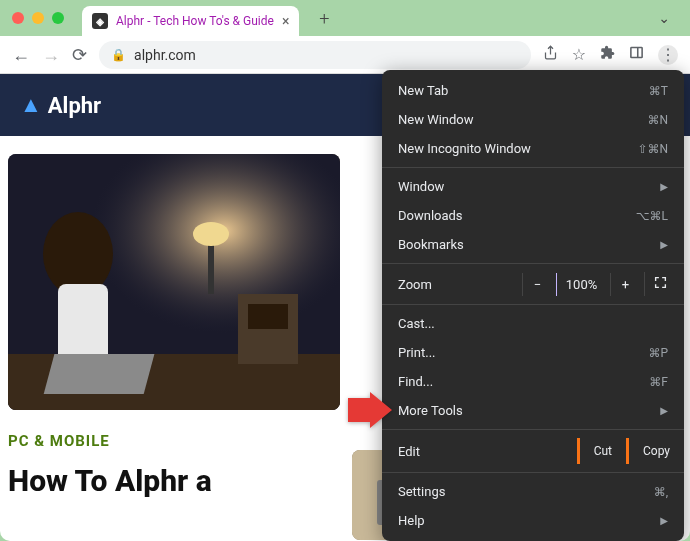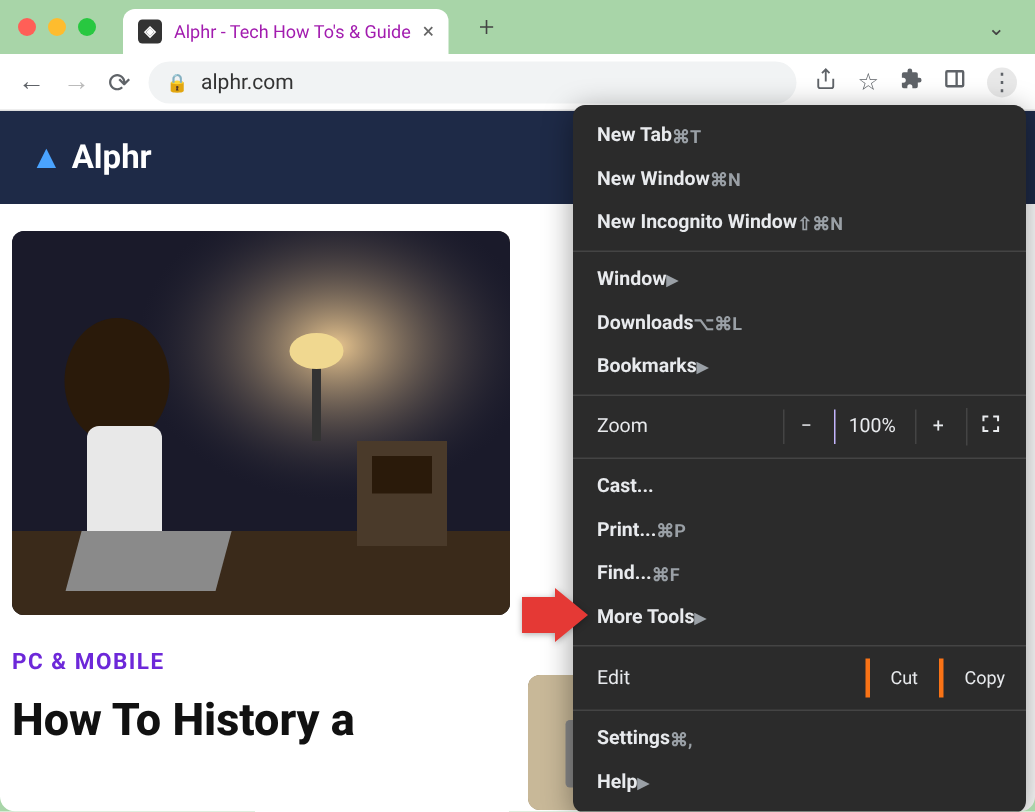--- a/index.html
+++ b/index.html
@@ -24,31 +24,31 @@
 .toolbar-right { display: flex; gap: 14px; align-items: center; }
 .toolbar-icon { color: #5f6368; font-size: 16px; cursor: pointer; }
 .menu-dots { width: 20px; height: 20px; border-radius: 50%; background: rgba(100,100,100,0.15); display: flex; align-items: center; justify-content: center; color: #5f6368; cursor: pointer; }
 .content { position: relative; background: #fff; height: calc(541px - 74px); overflow: hidden; }
 .page-header { background: #1e2a47; height: 62px; display: flex; align-items: center; padding: 0 20px; }
 .logo { color: #fff; font-size: 22px; font-weight: 700; display: flex; align-items: center; gap: 6px; }
 .logo-icon { color: #4aa3ff; font-size: 22px; }
 .main-area { padding: 18px 8px 0 8px; display: flex; gap: 12px; }
 .article-main { flex: 1; }
 .hero-img { width: 332px; height: 256px; border-radius: 8px; background: linear-gradient(135deg, #2a2a3a 0%, #4a3a2a 50%, #6a5a3a 100%); position: relative; overflow: hidden; }
-.category { color: #6d28d9; font-size: 15px; font-weight: 700; letter-spacing: 1px; margin-top: 22px; }
+.category { color: #4d7c0f; font-size: 15px; font-weight: 700; letter-spacing: 1px; margin-top: 22px; }
 .headline { color: #111; font-size: 30px; font-weight: 800; line-height: 1.15; margin-top: 14px; }
 .side-cards { width: 330px; display: flex; flex-direction: column; gap: 16px; }
 .side-card { display: flex; gap: 12px; }
 .side-thumb { width: 130px; height: 90px; border-radius: 8px; background: linear-gradient(135deg, #8a7a5a, #aa9a7a); flex-shrink: 0; }
 .side-info { flex: 1; }
 .side-title { font-size: 18px; font-weight: 800; color: #111; line-height: 1.2; }
 .side-meta { font-size: 12px; color: #999; margin-top: 6px; }
 .side-author { color: #666; }
 .chrome-menu { position: absolute; top: 70px; right: 6px; width: 302px; background: #2b2b2b; border-radius: 8px; box-shadow: 0 4px 20px rgba(0,0,0,0.4); padding: 6px 0; z-index: 100; color: #e8eaed; font-size: 13px; }
-.menu-item { display: flex; align-items: center; padding: 7px 16px; cursor: pointer; font-weight: bold; }
+.menu-item { display: flex; align-items: center; justify-content: space-between; padding: 7px 16px; cursor: pointer; }
 .menu-shortcut { color: #9aa0a6; font-size: 12px; }
 .menu-divider { height: 1px; background: #444; margin: 4px 0; }
 .menu-arrow { color: #9aa0a6; font-size: 10px; }
 .zoom-row { display: flex; align-items: center; padding: 4px 8px 4px 16px; }
 .zoom-label { flex: 1; }
 .zoom-ctrl { display: flex; align-items: center; gap: 4px; }
 .zoom-btn { width: 30px; text-align: center; padding: 4px 0; cursor: pointer; border-left: 1px solid #444; color: #e8eaed; }
 .zoom-val { width: 50px; text-align: center; border-left: 1px solid #c4b5fd; padding: 4px 0; }
 .fullscreen-btn { width: 32px; text-align: center; padding: 4px 0; cursor: pointer; border-left: 1px solid #444; }
 .edit-row { display: flex; align-items: center; padding: 4px 0 4px 16px; }
@@ -128,21 +128,21 @@
           <ellipse cx="70" cy="100" rx="35" ry="42" fill="#2a1a0a"></ellipse>
           <rect x="50" y="130" width="50" height="90" fill="#e8e8e8" rx="8"></rect>
           <rect x="100" y="200" width="100" height="40" fill="#8a8a8a" transform="skewX(-15)"></rect>
           <rect x="200" y="90" width="6" height="50" fill="#333"></rect>
           <ellipse cx="203" cy="80" rx="18" ry="12" fill="#f0d890"></ellipse>
           <rect x="230" y="140" width="60" height="70" fill="#4a3a2a"></rect>
           <rect x="240" y="150" width="40" height="25" fill="#2a1a0a"></rect>
         </svg>
       </div>
       <div class="category">PC &amp; MOBILE</div>
-      <h1 class="headline">How To History a</h1>
+      <h1 class="headline">How To Alphr a</h1>
     </div>
     <div class="side-cards">
       <div style="height:280px"></div>
       <div class="side-card">
         <div class="side-thumb">
           <svg width="130" height="90" viewBox="0 0 130 90">
               <rect width="130" height="90" fill="#c8b898" rx="8"></rect>
               <rect x="25" y="30" width="70" height="45" fill="#888" rx="3"></rect>
               <rect x="30" y="35" width="60" height="32" fill="#6a8a5a"></rect>
             </svg>

